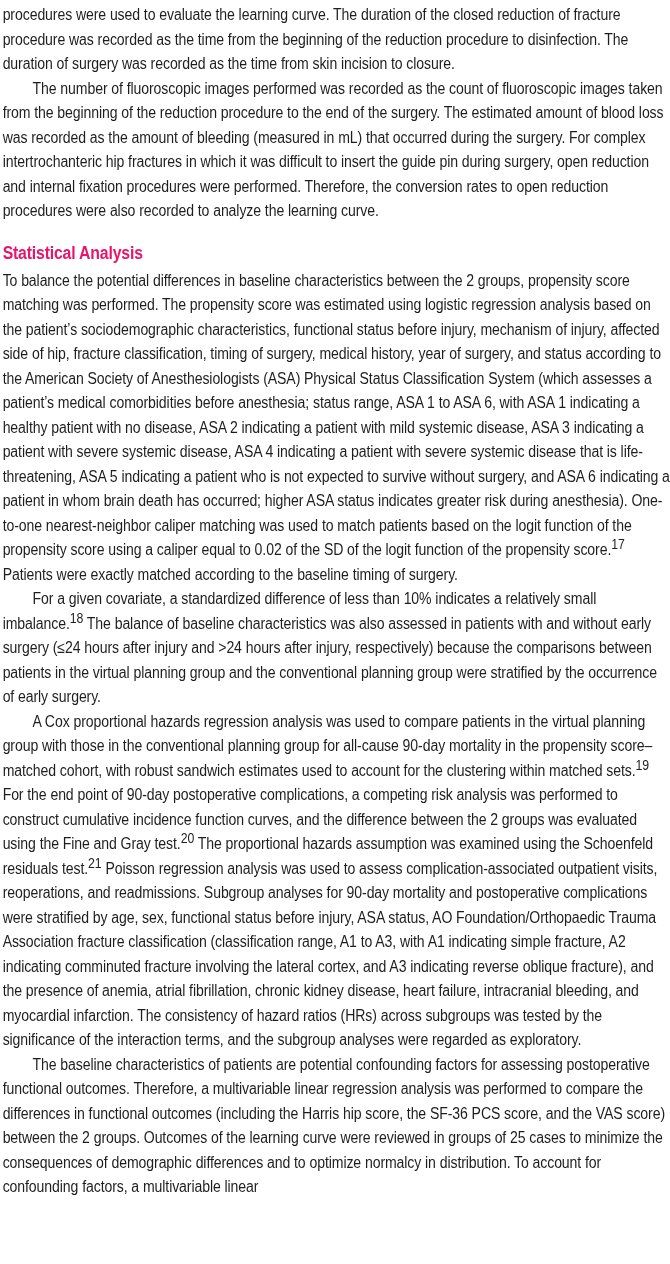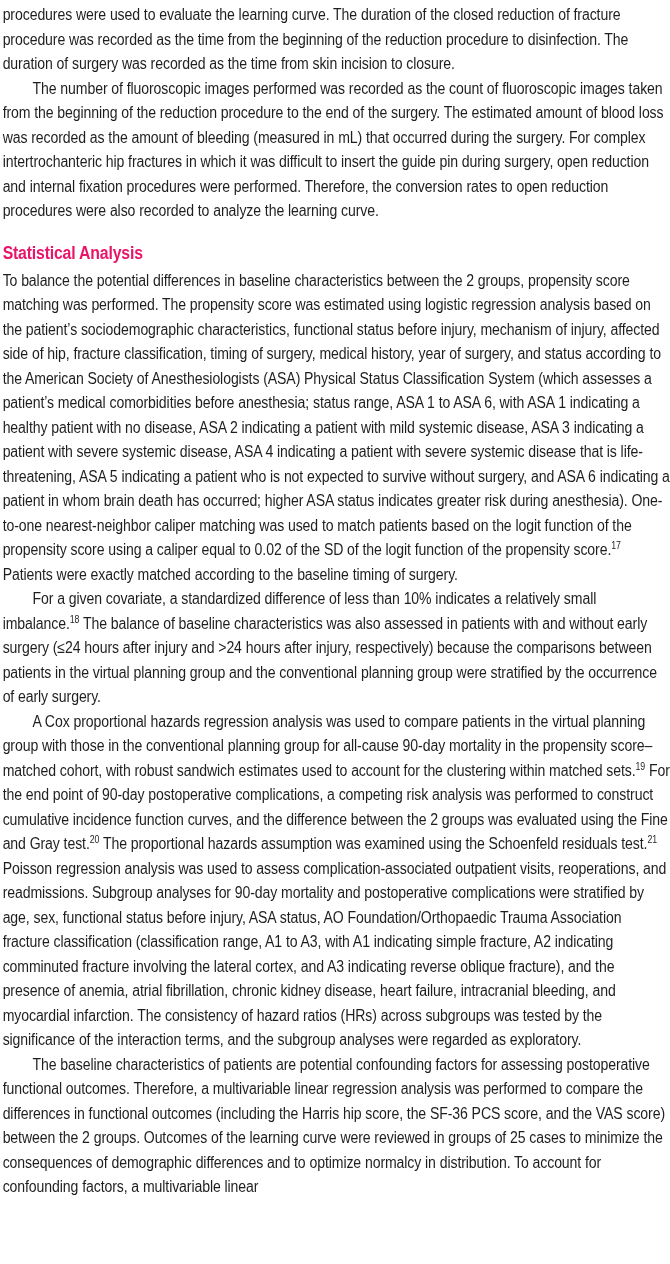--- a/index.html
+++ b/index.html
@@ -34,21 +34,21 @@
   .section-heading {
     margin: 17px 0 4px 0;
     font-family: "Liberation Sans", sans-serif;
     font-weight: bold;
     font-size: 18px;
     line-height: 24px;
     letter-spacing: -0.2px;
     color: #e9156b;
   }
   sup {
-    font-size: 10px;
+    font-size: 14px;
     line-height: 0;
     vertical-align: super;
   }
 </style>
 </head>
 <body>
 
 <div class="scale-wrap">
   <main style="color: rgb(30, 30, 30);">
       <p class="body-para">procedures were used to evaluate the learning curve. The duration of the closed reduction of fracture procedure was recorded as the time from the beginning of the reduction procedure to disinfection. The duration of surgery was recorded as the time from skin incision to closure.</p>

